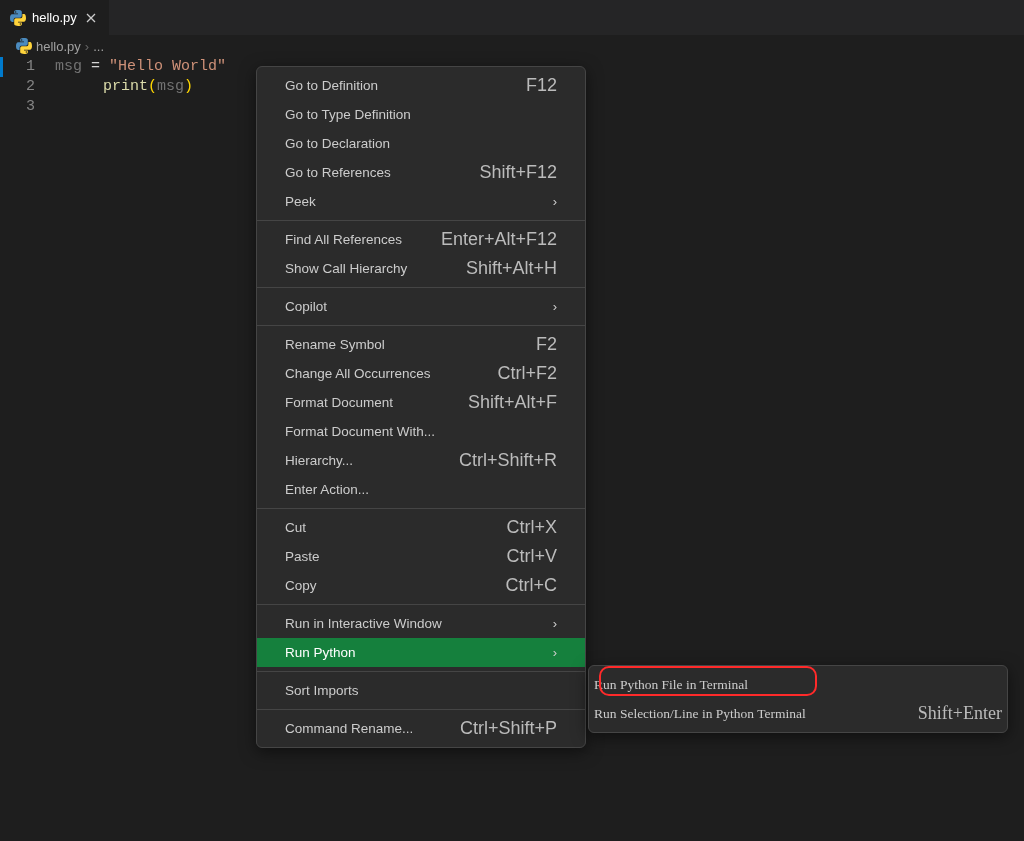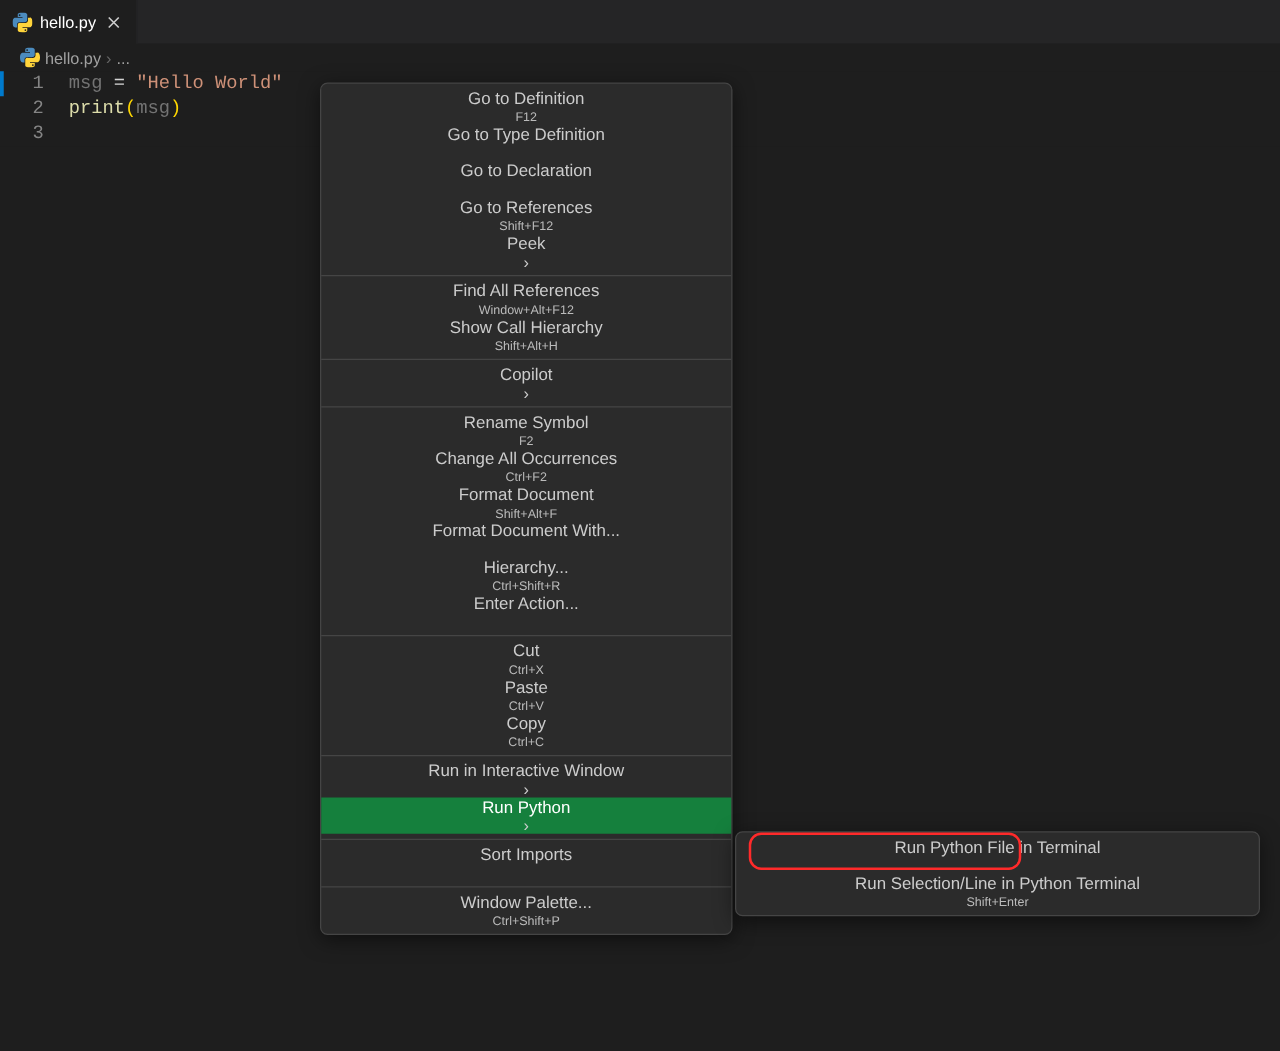--- a/index.html
+++ b/index.html
@@ -60,21 +60,21 @@
     text-align:right;
     color:#858585;
     padding-right:20px;
   }
   .gutter .ln { height:20px; line-height:20px; }
   .code { flex:1; }
   .line { height:20px; line-height:20px; white-space:pre; }
   .tok-var { color:#737373; }
   .tok-op  { color:#d4d4d4; }
   .tok-str { color:#ce9178; }
-  .tok-fn  { color:#dcdcaa; }
+  .tok-fn  { color:#dcdcaa;margin-left:48px; }
   .tok-pun { color:#ffd700; }
 
   
   .active-line-bar {
     position:absolute;
     left:0; top:57px;
     width:3px; height:20px;
     background:#007acc;
   }
 
@@ -89,45 +89,44 @@
     box-shadow:0 4px 16px rgba(0,0,0,0.5);
     padding:4px 0;
     font-size:13.5px;
     color:#ccc;
   }
   .mi {
     display:flex; align-items:center;
     justify-content:space-between;
     height:29px;
     padding:0 28px;
-    flex-direction:column;
   }
   .mi.selected { background:#15803d; color:#fff; }
-  .mi .kb { color:#bbb; font-size:10px; }
+  .mi .kb { color:#bbb; font-size:18px; }
   .mi .chev { color:#ccc; font-size:13px; }
   .sep {
     height:1px;
     background:#454545;
     margin:4px 0;
   }
 
   
   .submenu {
     position:absolute;
     left:588px; top:665px;
     width:420px;
     background:#2b2b2b;
     border:1px solid #454545;
     border-radius:6px;
     box-shadow:0 4px 16px rgba(0,0,0,0.5);
     padding:4px 0;
     font-size:13.5px;
     color:#ccc;
   }
-  .submenu .mi { padding:0 16px; }
+  .submenu .mi { padding:0 5px;font-family:Liberation Serif, serif; }
 
   
   .ring {
     position:absolute;
     border:2px solid #ff2a2a;
     border-radius:10px;
     pointer-events:none;
   }
 
   
@@ -196,21 +195,21 @@
       <span>Go to References</span>
       <span class="kb">Shift+F12</span>
     </div>
   <div class="mi">
       <span>Peek</span>
       <span class="chev">›</span>
     </div>
   <div class="sep"></div>
   <div class="mi">
       <span>Find All References</span>
-      <span class="kb">Window+Alt+F12</span>
+      <span class="kb">Enter+Alt+F12</span>
     </div>
   <div class="mi">
       <span>Show Call Hierarchy</span>
       <span class="kb">Shift+Alt+H</span>
     </div>
   <div class="sep"></div>
   <div class="mi">
       <span>Copilot</span>
       <span class="chev">›</span>
     </div>
@@ -261,21 +260,21 @@
       <span>Run Python</span>
       <span class="chev">›</span>
     </div>
   <div class="sep"></div>
   <div class="mi">
       <span>Sort Imports</span>
       <span class="kb"></span>
     </div>
   <div class="sep"></div>
   <div class="mi">
-      <span>Window Palette...</span>
+      <span>Command Rename...</span>
       <span class="kb">Ctrl+Shift+P</span>
     </div>
 </div>
 
 <div class="submenu">
   <div class="mi">
       <span>Run Python File in Terminal</span>
       <span class="kb"></span>
     </div>
   <div class="mi">

